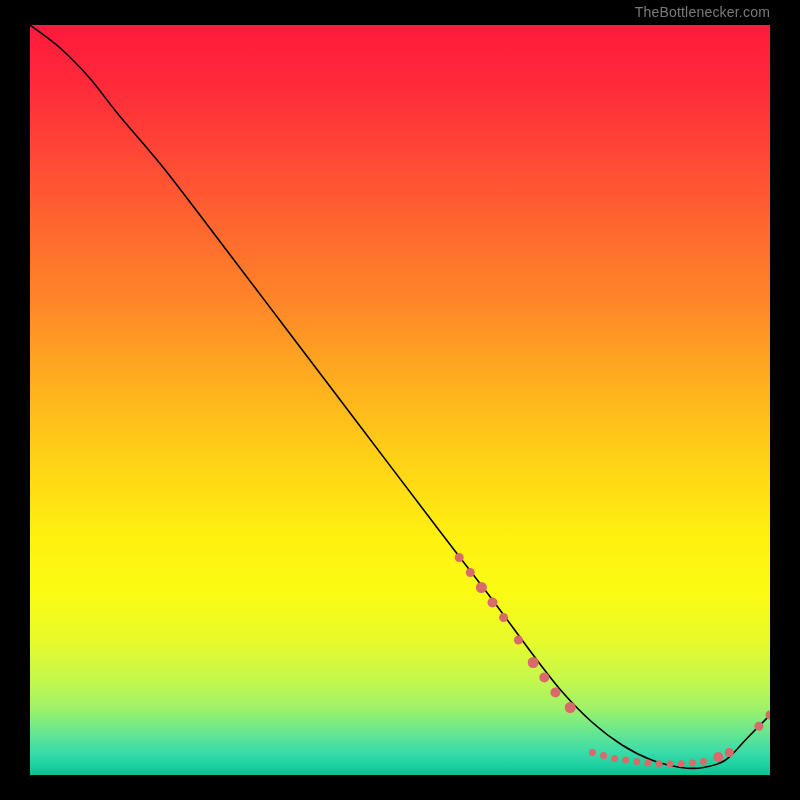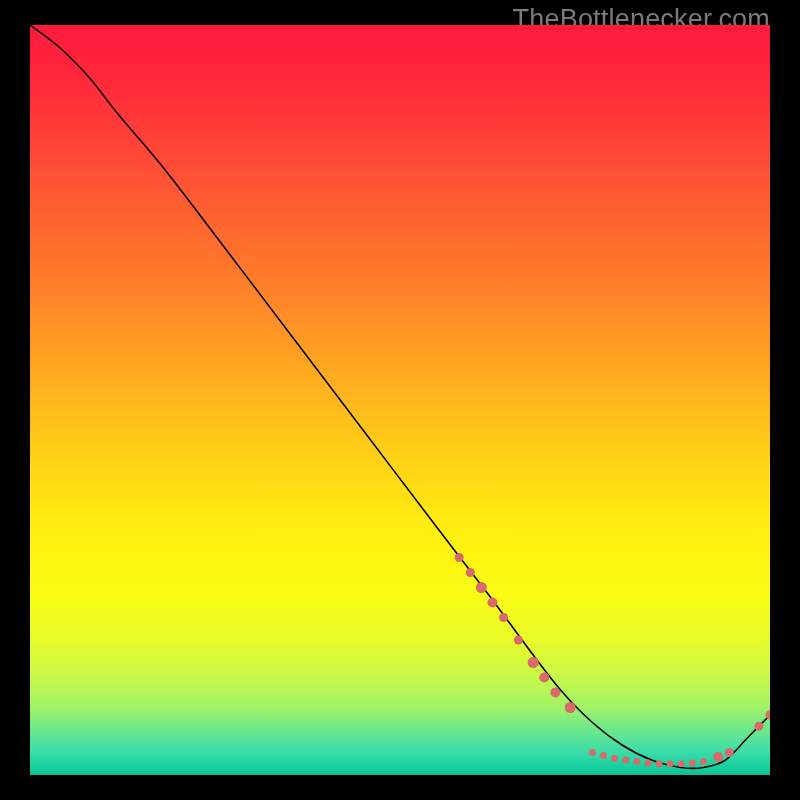--- a/index.html
+++ b/index.html
@@ -33,21 +33,21 @@
       #16cf9e 99%,
       #0dbf8e 100%
     );
   }
   .curve { position: absolute; inset: 0; }
   .credit {
     position: absolute;
     top: 4px;
     right: 30px;
     font-family: Arial, Helvetica, sans-serif;
-    font-size: 27px;
+    font-size: 14px;
     color: #7a7a7a;
     letter-spacing: 0.2px;
   }
 </style>
 </head>
 <body>
 <div class="wrap">
   <div class="credit">TheBottlenecker.com</div>
   <div class="plot">
     <div class="gradient"></div>

